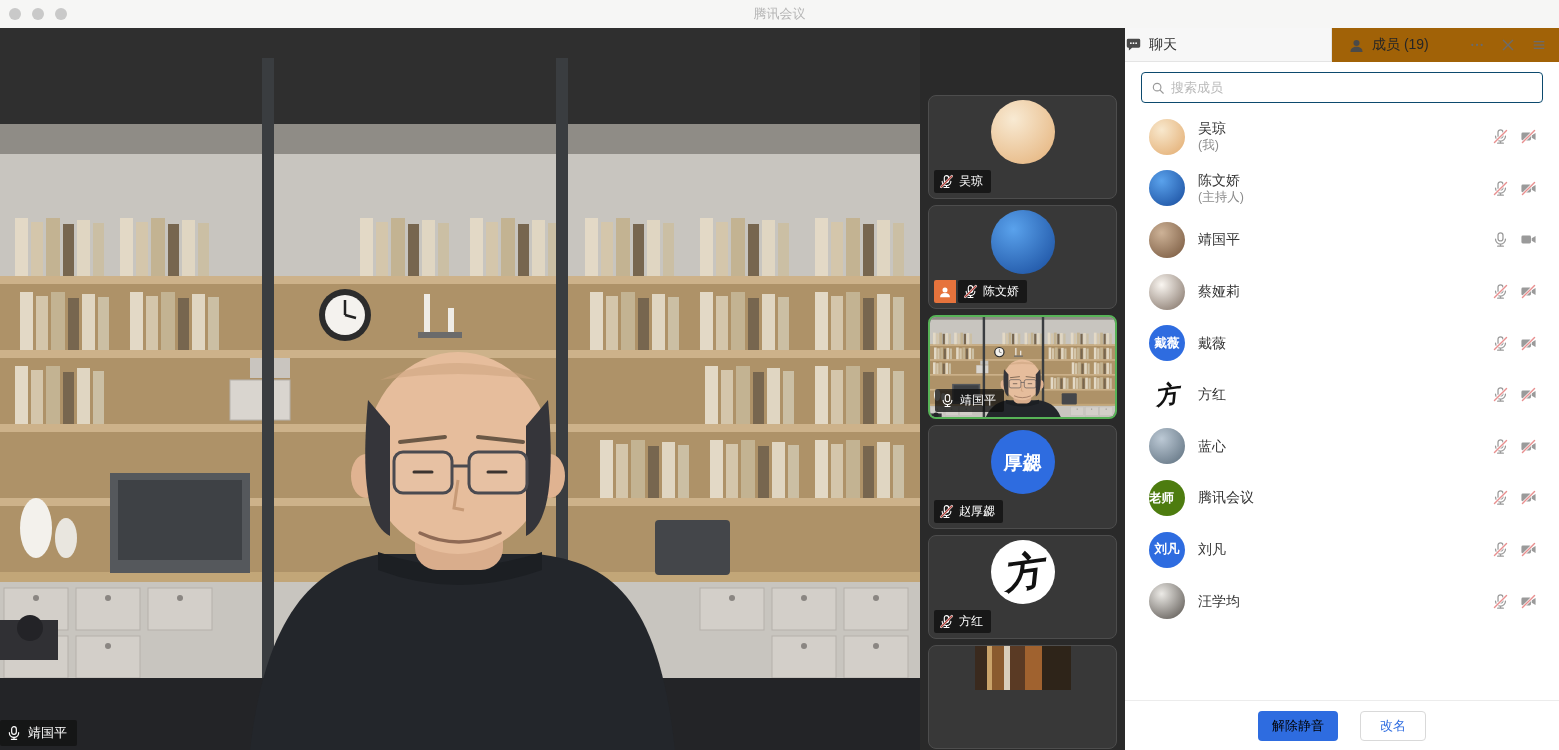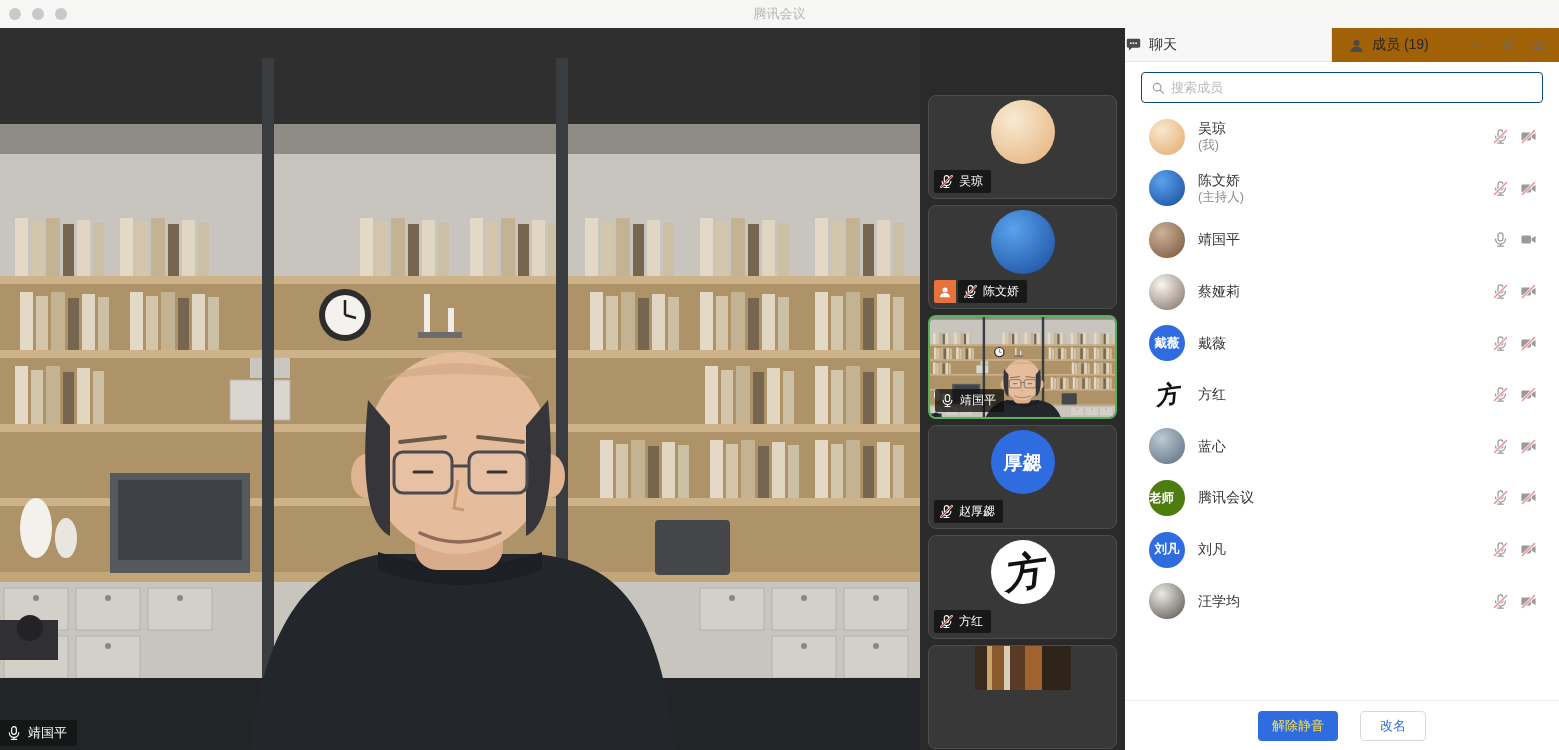--- a/index.html
+++ b/index.html
@@ -62,21 +62,21 @@
   .m-status { margin-left:auto; display:flex; align-items:center; gap:11px; }
   .m-status .sic { width:17px; height:17px; display:inline-block; cursor:pointer; }
 
   .avatar-text { color:#fff; font-size:12.5px; font-weight:bold; letter-spacing:0; line-height:1; }
   .t-avatar .avatar-text { font-size:19px; }
   .avatar-glyph { font-family:"Liberation Serif","DejaVu Serif",serif; font-style:italic; font-weight:bold; color:#111; transform:rotate(-8deg); }
   .m-avatar .avatar-glyph { font-size:24px; }
   .t-avatar .avatar-glyph { font-size:40px; }
 
   .p-footer { position:absolute; left:0; right:0; bottom:0; height:50px; border-top:1px solid #ececec; display:flex; align-items:center; justify-content:center; gap:22px; background:#fff; }
-  .btn-primary { background:#2e6ce0; color:#fde047; border:none; border-radius:4px; padding:6px 14px; font-size:13px; cursor:pointer; font-family:inherit; }
+  .btn-primary { background:#2e6ce0; color:#000000; border:none; border-radius:4px; padding:6px 14px; font-size:13px; cursor:pointer; font-family:inherit; }
   .btn-secondary { background:#fff; color:#2e6ce0; border:1px solid #d9d9d9; border-radius:4px; padding:5px 19px; font-size:13px; cursor:pointer; font-family:inherit; }
 </style>
 </head>
 <body>
 
 <svg width="0" height="0" style="position:absolute" aria-hidden="true">
   <defs>
     <g id="books1">
       <rect x="0" y="0" width="13" height="58" fill="#e3d9c6"></rect>
         <rect x="16" y="4" width="12" height="54" fill="#d4c6ab"></rect>

